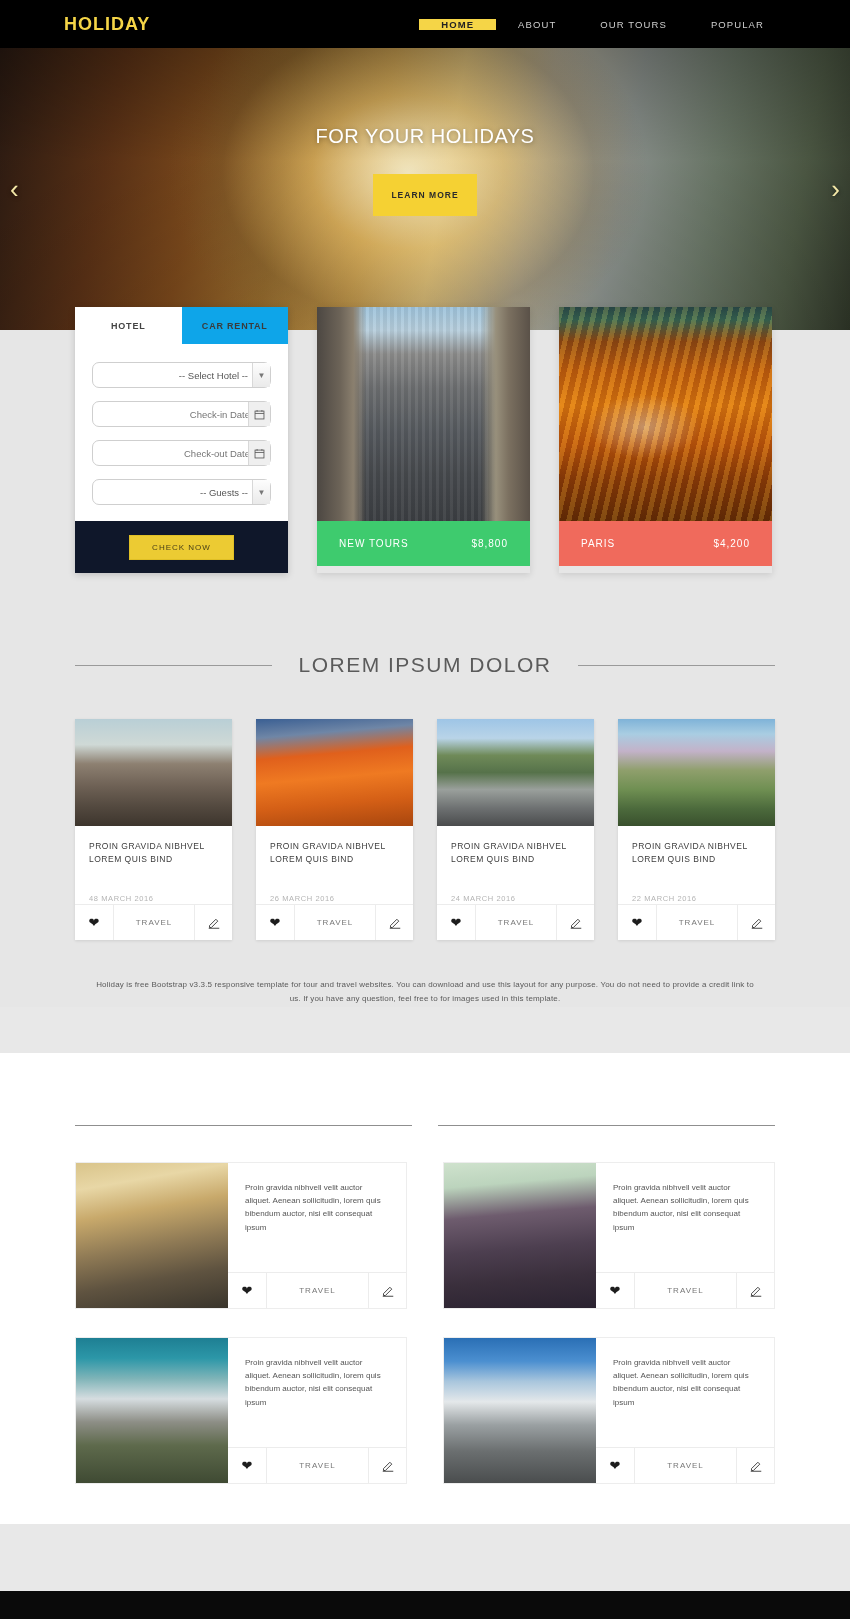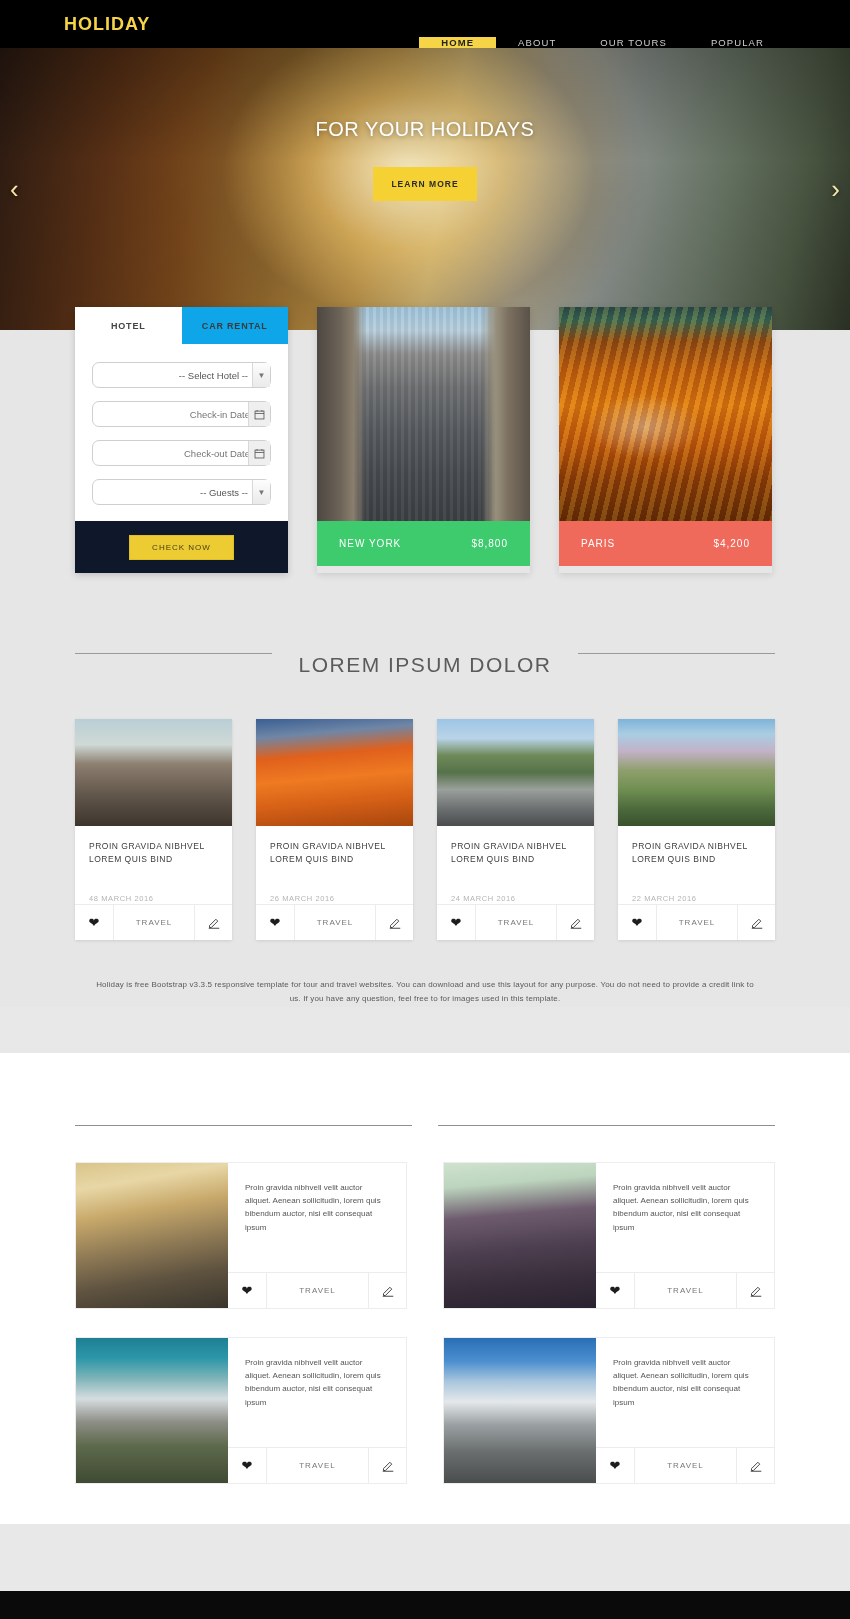--- a/index.html
+++ b/index.html
@@ -15,21 +15,21 @@
   .navbar {
     height: 48px; background: #000;
     display: flex; align-items: stretch;
     position: relative; z-index: 40;
   }
   .brand {
     color: #f5d547; font-size: 18px; font-weight: bold;
     letter-spacing: 1px; display: flex; align-items: center;
     padding-left: 64px; flex: 1;
   }
-  .nav-items { display: flex; align-items: flex-end; }
+  .nav-items { display: flex; align-items: center; }
   .nav-item {
     display: flex; align-items: center; justify-content: center;
     color: #cfcfcf; font-size: 9.5px; letter-spacing: 1.1px;
     padding: 0 22px; min-width: 70px; cursor: pointer;
   }
   .nav-item.active { background: #f5d547; color: #222; font-weight: bold; }
   .nav-spacer { width: 64px; }
 
   
   .hero {
@@ -45,25 +45,25 @@
   }
   .hero-inner {
     position: relative; z-index: 5; text-align: center; padding-top: 66px;
   }
   .hero-title {
     font-size: 44px; font-weight: bold; color: #fff; letter-spacing: 1px;
     text-shadow: 0 1px 6px rgba(0,0,0,0.35);
   }
   .hero-title .accent { color: #f5d133; }
   .hero-sub {
-    margin-top: 4px; font-size: 20px; color: #fff; letter-spacing: 0.5px;
+    margin-top: 11px; font-size: 20px; color: #fff; letter-spacing: 0.5px;
     text-shadow: 0 1px 5px rgba(0,0,0,0.35);
   }
   .hero-btn {
-    margin: 26px auto 0; width: 104px; height: 34px; background: #f5d133;
+    margin: 26px auto 0; width: 104px; height: 42px; background: #f5d133;
     color: #2b2b2b; font-size: 8.5px; font-weight: bold; letter-spacing: 1px;
     display: flex; align-items: center; justify-content: center; cursor: pointer;
     border: none;
   }
   .hero-arrow {
     position: absolute; top: 50%; transform: translateY(-50%);
     color: #f5e9a8; font-size: 26px; z-index: 8; cursor: pointer;
     text-shadow: 0 1px 4px rgba(0,0,0,0.5);
   }
   .hero-arrow.left { left: 10px; }
@@ -143,21 +143,21 @@
   }
   .deal-bar {
     height: 45px; display: flex; align-items: center; justify-content: space-between;
     padding: 0 22px; color: #fff; font-size: 10px; letter-spacing: 1px;
   }
   .deal-bar.green { background: #3ecb6e; }
   .deal-bar.red { background: #f06a5c; }
 
   
   .sec-head {
-    display: flex; align-items: flex-start; justify-content: center;
+    display: flex; align-items: center; justify-content: center;
     width: 700px; margin: 80px auto 16px; gap: 26px;
   }
   .sec-head .line { flex: 1; height: 1px; background: #9a9a9a; }
   .sec-head .txt {
     font-size: 21px; color: #5b5b5b; letter-spacing: 1.5px; white-space: nowrap;
   }
 
   
   .blog-row {
     width: 700px; margin: 42px auto 0; display: flex; gap: 24px;
@@ -287,21 +287,21 @@
         </div>
       </div>
       <div class="booking-foot">
         <button class="check-btn">CHECK NOW</button>
       </div>
     </div>
 
     <div class="deal-card">
       <div class="deal-img ny"></div>
       <div class="deal-bar green">
-        <span>NEW YORK</span>
+        <span>NEW TOURS</span>
         <span>$8,800</span>
       </div>
     </div>
 
     <div class="deal-card">
       <div class="deal-img paris"></div>
       <div class="deal-bar red">
         <span>PARIS</span>
         <span>$4,200</span>
       </div>

